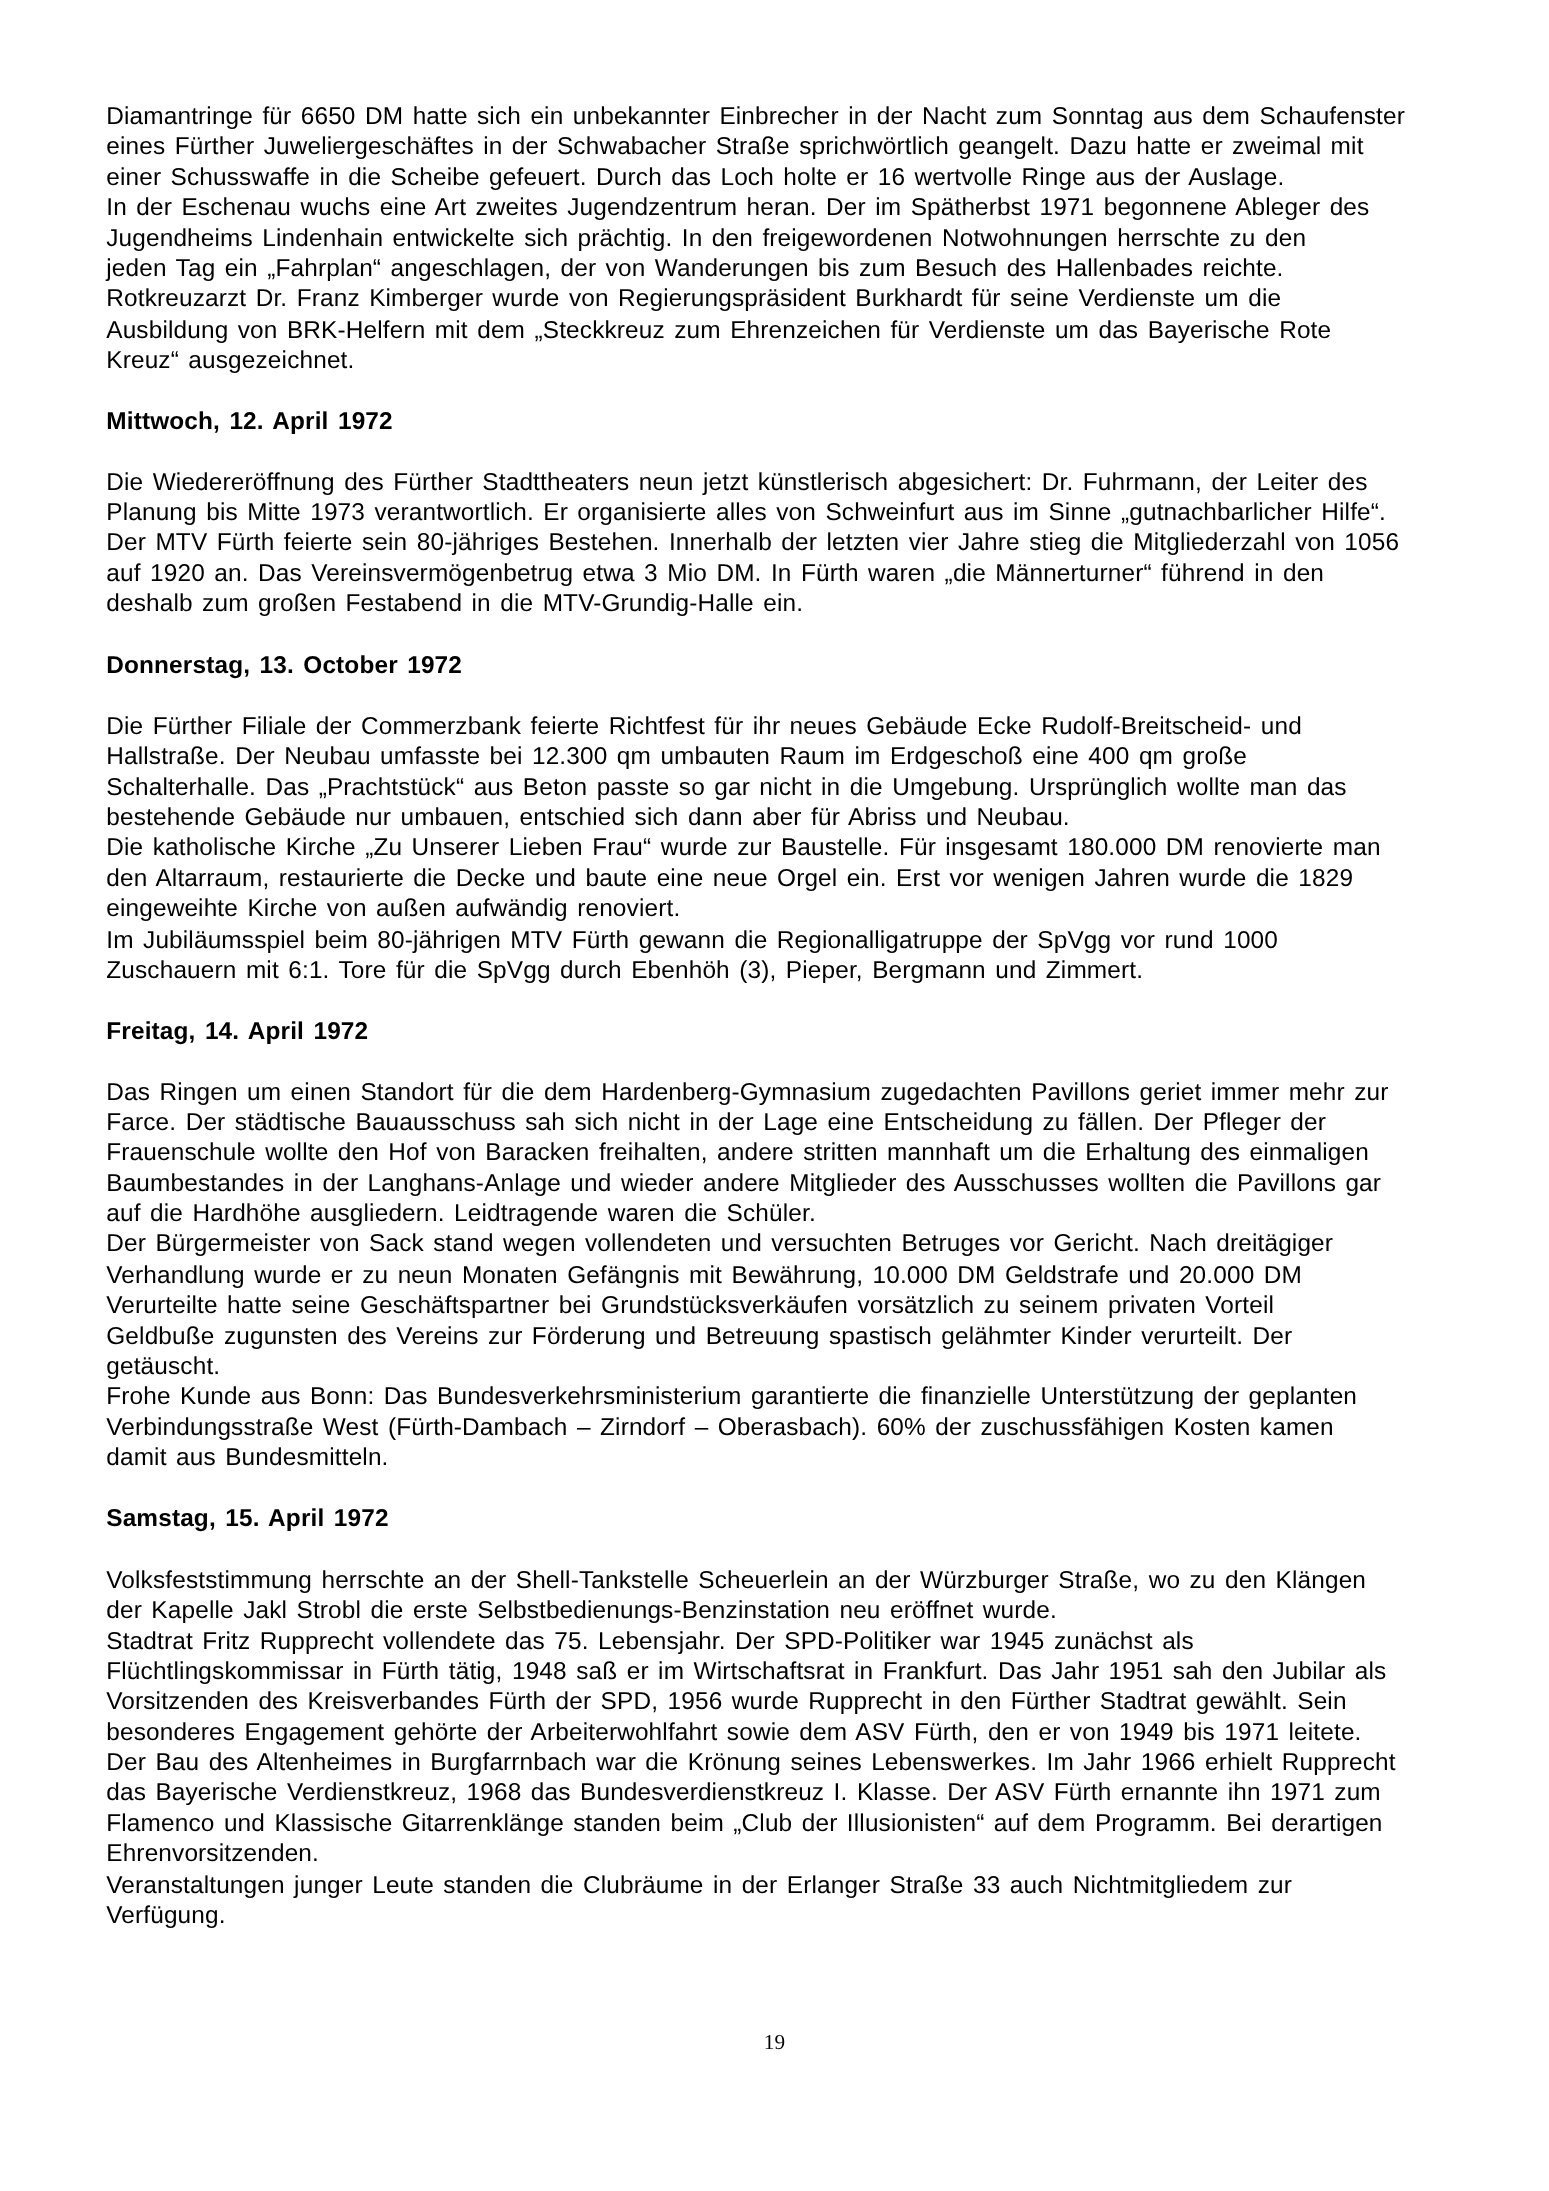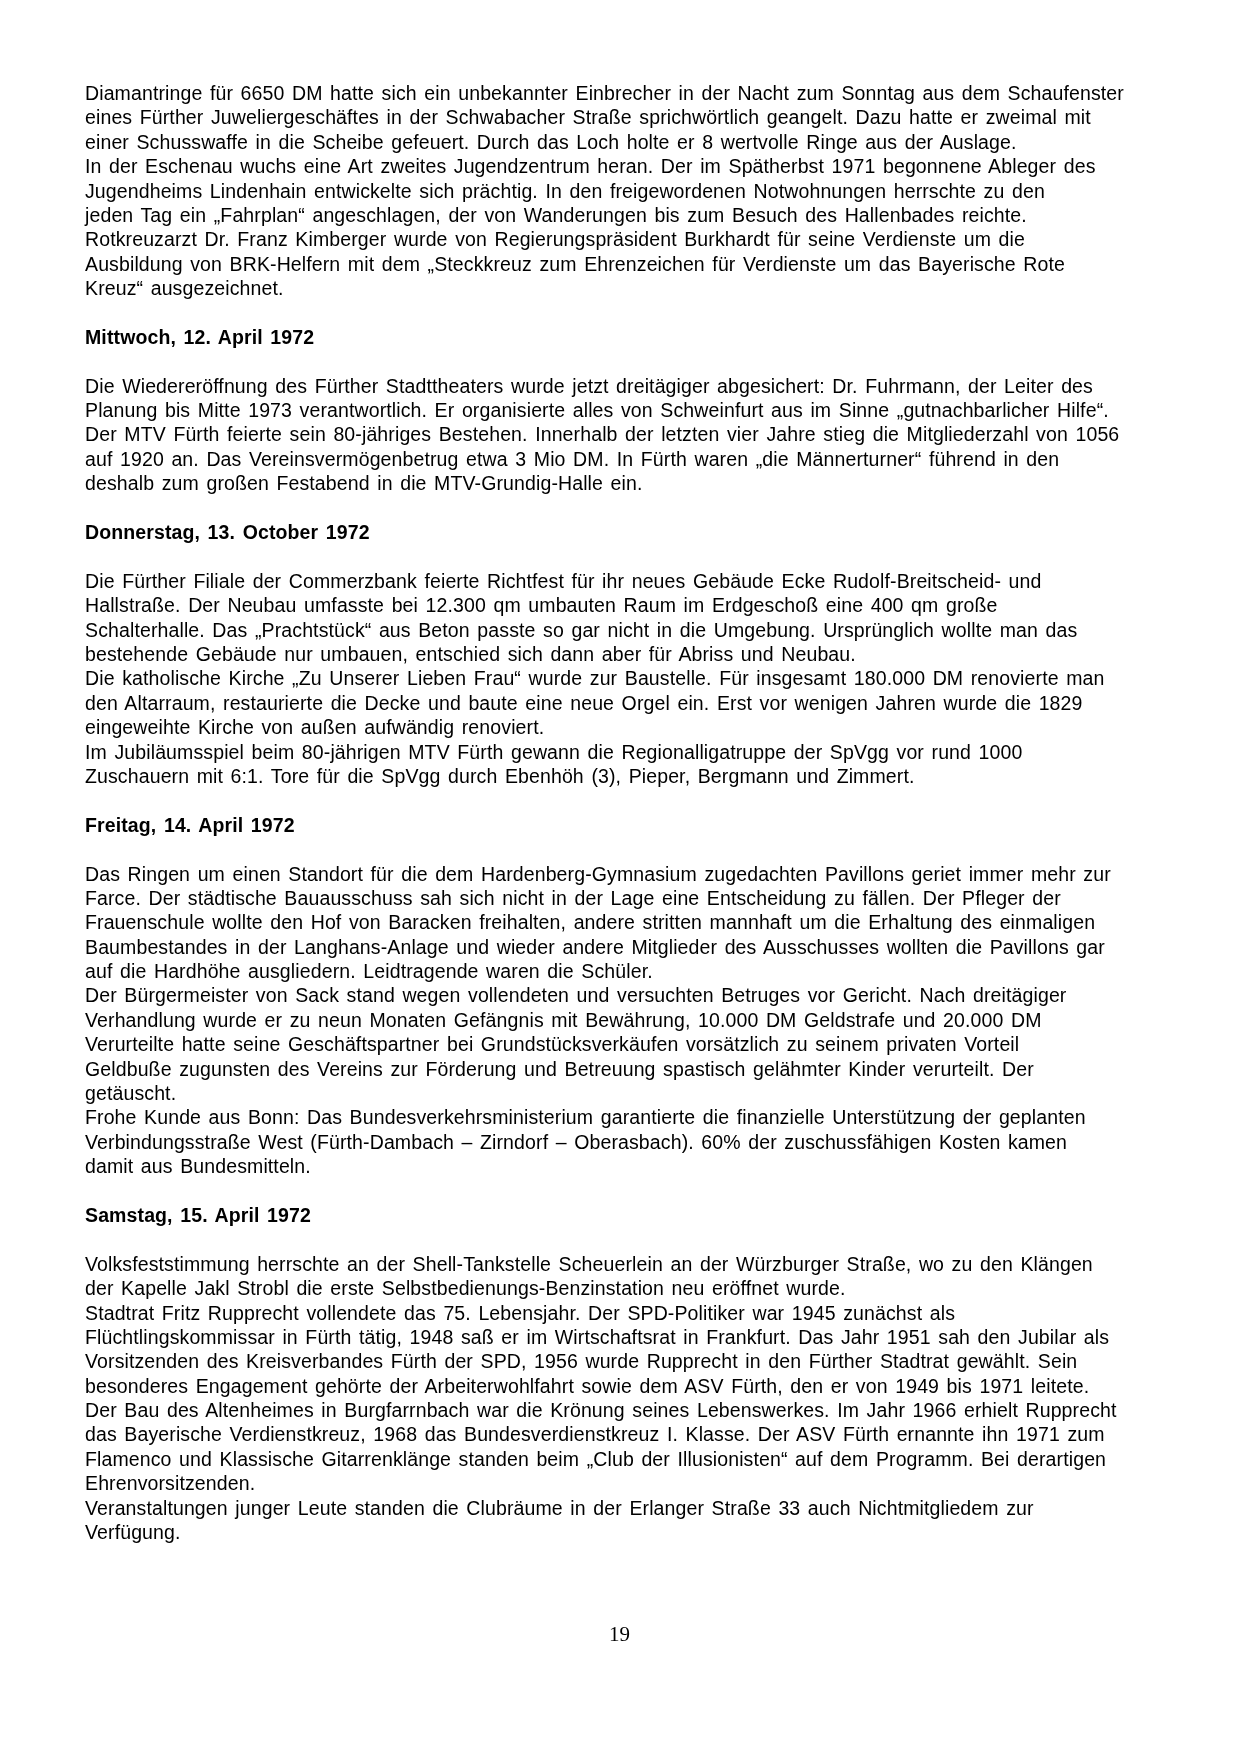--- a/index.html
+++ b/index.html
@@ -40,44 +40,44 @@
     height: 24.4px;
     white-space: pre;
   }
   .pageno {
     position: absolute;
     top: 1621px;
     left: 0;
     width: 100%;
     text-align: center;
     font-family: "Liberation Serif", "DejaVu Serif", serif;
-    font-size: 21px;
+    font-size: 17px;
     line-height: 26px;
     color: #000000;
   }
 </style>
 </head>
 <body>
 
 <div class="page">
   <main class="doc-body" id="doc-body">
       <div class="block paragraph">
         <div class="line">Diamantringe für 6650 DM hatte sich ein unbekannter Einbrecher in der Nacht zum Sonntag aus dem Schaufenster</div>
         <div class="line">eines Fürther Juweliergeschäftes in der Schwabacher Straße sprichwörtlich geangelt. Dazu hatte er zweimal mit</div>
-        <div class="line">einer Schusswaffe in die Scheibe gefeuert. Durch das Loch holte er 8 wertvolle Ringe aus der Auslage.</div>
+        <div class="line">einer Schusswaffe in die Scheibe gefeuert. Durch das Loch holte er 16 wertvolle Ringe aus der Auslage.</div>
         <div class="line">In der Eschenau wuchs eine Art zweites Jugendzentrum heran. Der im Spätherbst 1971 begonnene Ableger des</div>
         <div class="line">Jugendheims Lindenhain entwickelte sich prächtig. In den freigewordenen Notwohnungen herrschte zu den</div>
         <div class="line">jeden Tag ein „Fahrplan“ angeschlagen, der von Wanderungen bis zum Besuch des Hallenbades reichte.</div>
         <div class="line">Rotkreuzarzt Dr. Franz Kimberger wurde von Regierungspräsident Burkhardt für seine Verdienste um die</div>
         <div class="line">Ausbildung von BRK-Helfern mit dem „Steckkreuz zum Ehrenzeichen für Verdienste um das Bayerische Rote</div>
         <div class="line">Kreuz“ ausgezeichnet.</div>
       </div>
       <div class="block heading">Mittwoch, 12. April 1972</div>
       <div class="block paragraph">
-        <div class="line">Die Wiedereröffnung des Fürther Stadttheaters wurde jetzt dreitägiger abgesichert: Dr. Fuhrmann, der Leiter des</div>
+        <div class="line">Die Wiedereröffnung des Fürther Stadttheaters neun jetzt künstlerisch abgesichert: Dr. Fuhrmann, der Leiter des</div>
         <div class="line">Planung bis Mitte 1973 verantwortlich. Er organisierte alles von Schweinfurt aus im Sinne „gutnachbarlicher Hilfe“.</div>
         <div class="line">Der MTV Fürth feierte sein 80-jähriges Bestehen. Innerhalb der letzten vier Jahre stieg die Mitgliederzahl von 1056</div>
         <div class="line">auf 1920 an. Das Vereinsvermögenbetrug etwa 3 Mio DM. In Fürth waren „die Männerturner“ führend in den</div>
         <div class="line">deshalb zum großen Festabend in die MTV-Grundig-Halle ein.</div>
       </div>
       <div class="block heading">Donnerstag, 13. October 1972</div>
       <div class="block paragraph">
         <div class="line">Die Fürther Filiale der Commerzbank feierte Richtfest für ihr neues Gebäude Ecke Rudolf-Breitscheid- und</div>
         <div class="line">Hallstraße. Der Neubau umfasste bei 12.300 qm umbauten Raum im Erdgeschoß eine 400 qm große</div>
         <div class="line">Schalterhalle. Das „Prachtstück“ aus Beton passte so gar nicht in die Umgebung. Ursprünglich wollte man das</div>

